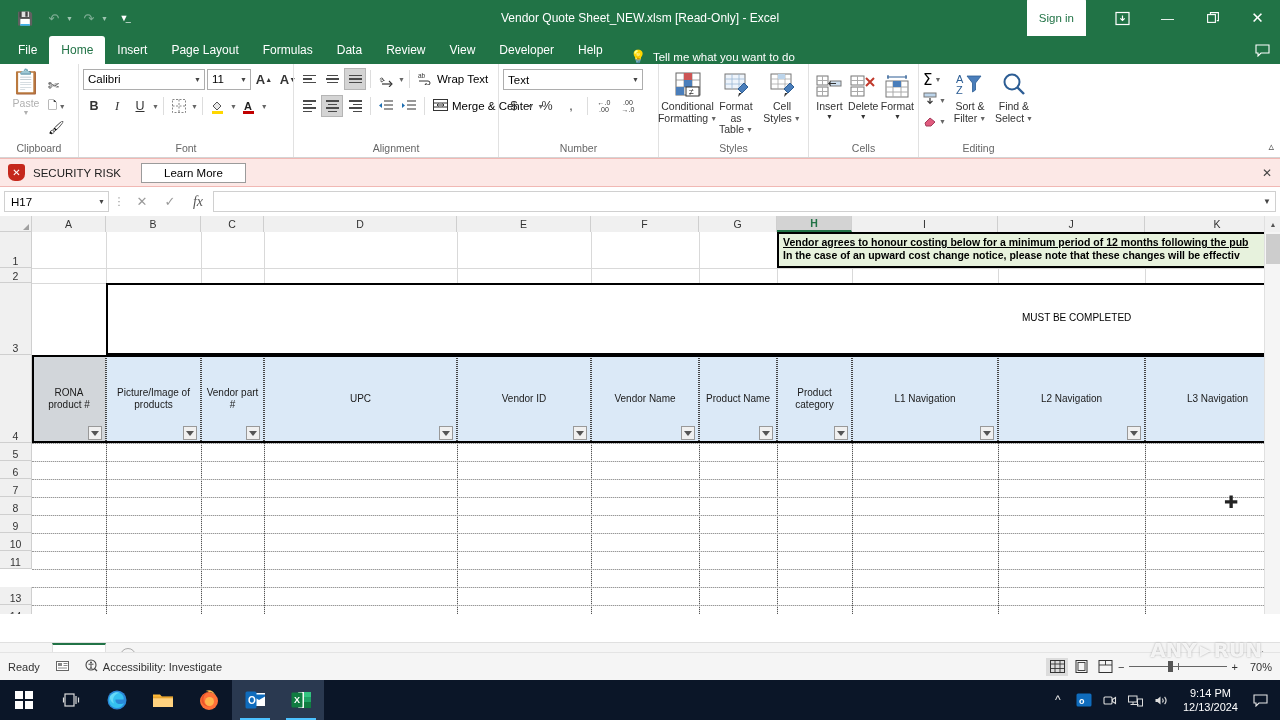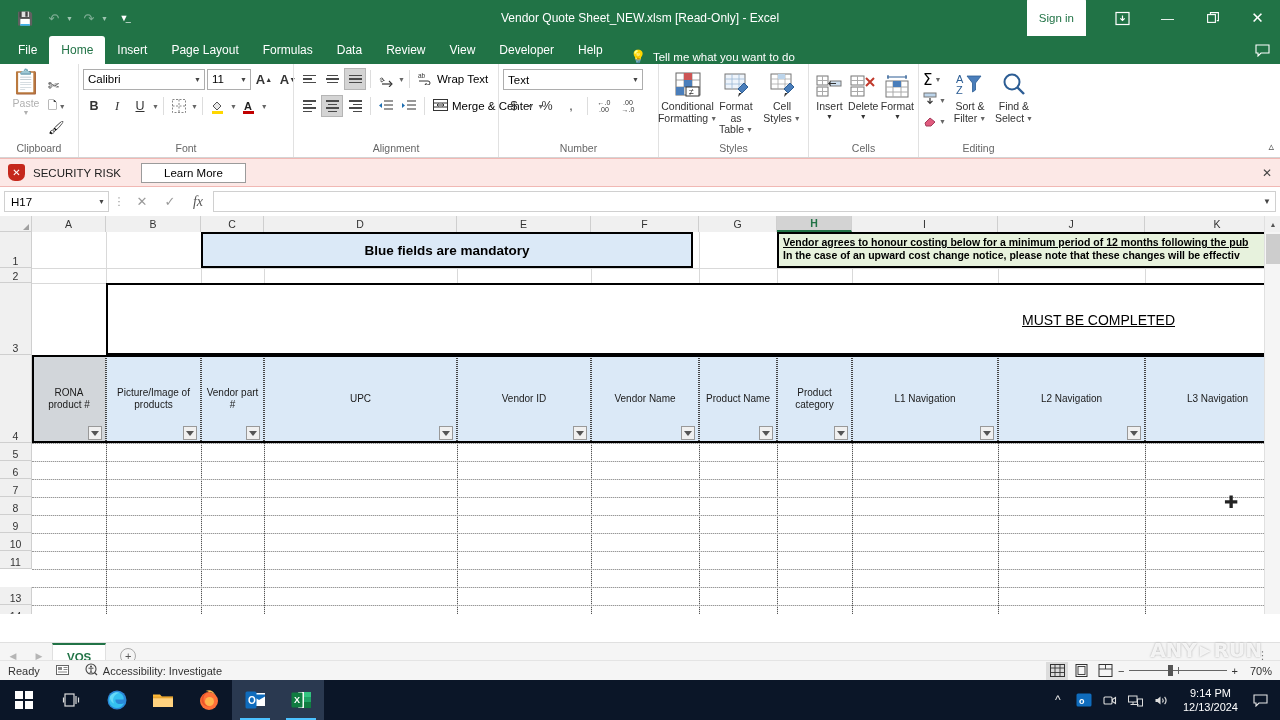--- a/index.html
+++ b/index.html
@@ -210,21 +210,21 @@
     font-size: 13.5px; font-weight: bold; color: #000;
   }
   .green-cell {
     background: #e7f2dd; border: 2px solid #000; padding: 2px 4px 0 4px;
     font-size: 10.5px; font-weight: bold; color: #000; line-height: 13px;
     white-space: nowrap;
   }
   .green-cell .ln1 { text-decoration: underline; }
   .white-box { background: #fff; border: 2px solid #000; }
   .mbc {
-    position: absolute; font-size: 14px; color: #000; text-decoration: underline;
+    position: absolute; font-size: 10px; color: #000;
   }
   .hdr-cell {
     background: #dbe9f7; border-left: 1px dotted #444; border-right: 1px dotted #444;
     display: flex; align-items: center; justify-content: center; text-align: center;
     font-size: 10px; color: #1a1a1a; line-height: 12px; padding: 0 4px;
     position: absolute;
   }
   .hdr-cell.gray { background: #d2d6da; }
   .filter-btn {
     position: absolute; right: 3px; bottom: 3px; width: 14px; height: 14px;
@@ -264,21 +264,21 @@
     font-size: 11.5px; font-weight: bold; color: #217346;
   }
   .addsheet {
     width: 16px; height: 16px; border-radius: 50%; border: 1px solid #aaa; margin-left: 14px;
     display: flex; align-items: center; justify-content: center; font-size: 11px; color: #555;
   }
   .sheet-dots { margin-left: auto; margin-right: 12px; color: #777; font-size: 11px; }
 
   
   .statusbar {
-    position: absolute; left: 0; right: 0; bottom: 40px; height: 20px;
+    position: absolute; left: 0; right: 0; bottom: 40px; height: 28px;
     background: #f5f5f5; display: flex; align-items: center; font-size: 11px; color: #333;
     border-top: 1px solid #e4e4e4;
   }
   .sb-item { display: flex; align-items: center; gap: 5px; padding: 0 8px; }
   .sb-right { margin-left: auto; display: flex; align-items: center; gap: 2px; padding-right: 8px; }
   .view-btn { width: 22px; height: 18px; display: flex; align-items: center; justify-content: center; font-size: 12px; color: #333; }
   .view-btn.active { background: #dcdcdc; }
   .zoomslider { display: flex; align-items: center; gap: 5px; width: 120px; }
   .zs-line { flex: 1; height: 1px; background: #666; position: relative; }
   .zs-mark { position: absolute; left: 50%; top: -3px; width: 1px; height: 7px; background: #666; }
@@ -845,23 +845,20 @@
           <div class="gl-h dot" style="top: 247px; left: 0px; width: 1258px;"></div>
           <div class="gl-h dot" style="top: 265px; left: 0px; width: 1258px;"></div>
           <div class="gl-h dot" style="top: 283px; left: 0px; width: 1258px;"></div>
           <div class="gl-h dot" style="top: 301px; left: 0px; width: 1258px;"></div>
           <div class="gl-h dot" style="top: 319px; left: 0px; width: 1258px;"></div>
           <div class="gl-h dot" style="top: 337px; left: 0px; width: 1258px;"></div>
           <div class="gl-h dot" style="top: 355px; left: 0px; width: 1258px;"></div>
           <div class="gl-h dot" style="top: 373px; left: 0px; width: 1258px;"></div>
         </div>
 
-      <div class="cell blue-cell" style="left:169px; top:0px; width:492px; height:36px;">
-        <span>Blue fields are mandatory</span>
-      </div>
 
       <div class="cell green-cell" style="left:745px; top:0px; width:513px; height:36px;">
         <div class="ln1">Vendor agrees to honour costing below for a minimum period of 12 months following the pub</div>
         <div>In the case of an upward cost change notice, please note that these changes will be effectiv</div>
       </div>
 
       <div class="cell white-box" style="left:74px; top:51px; width:1184px; height:72px;"></div>
       <div class="mbc" style="left:990px; top:80px;">MUST BE COMPLETED</div>
 
       <div id="headerrow">

